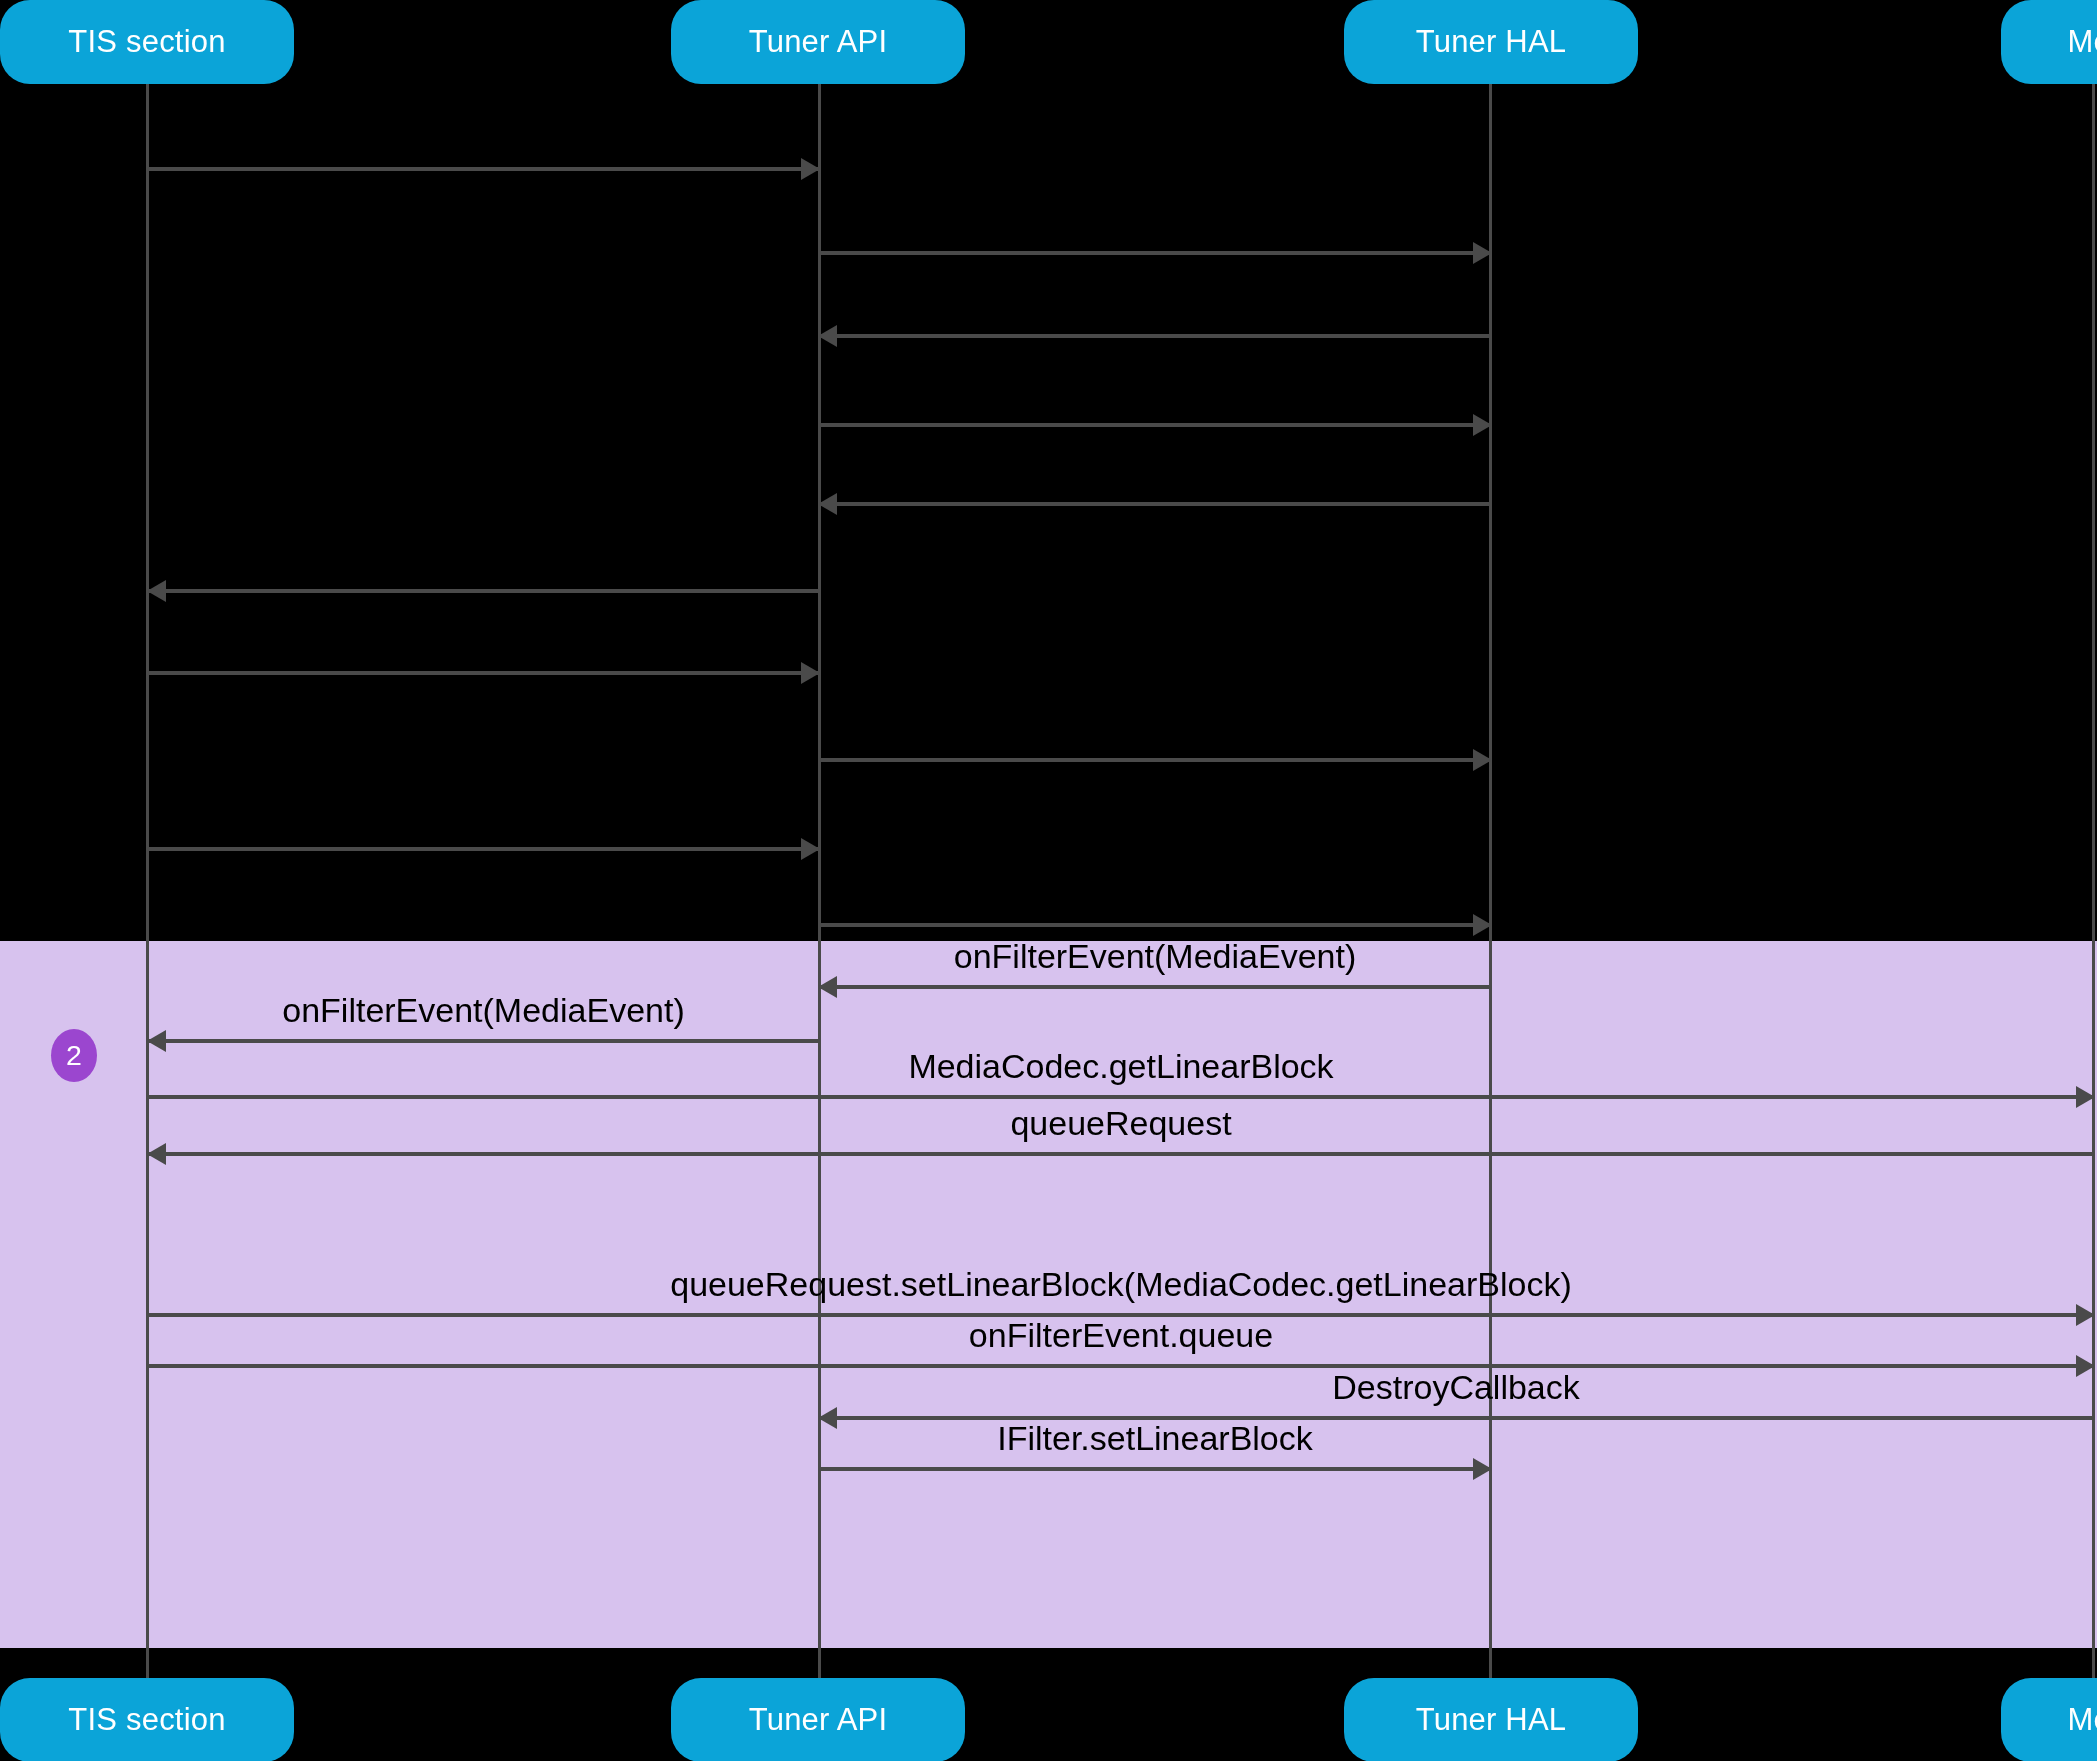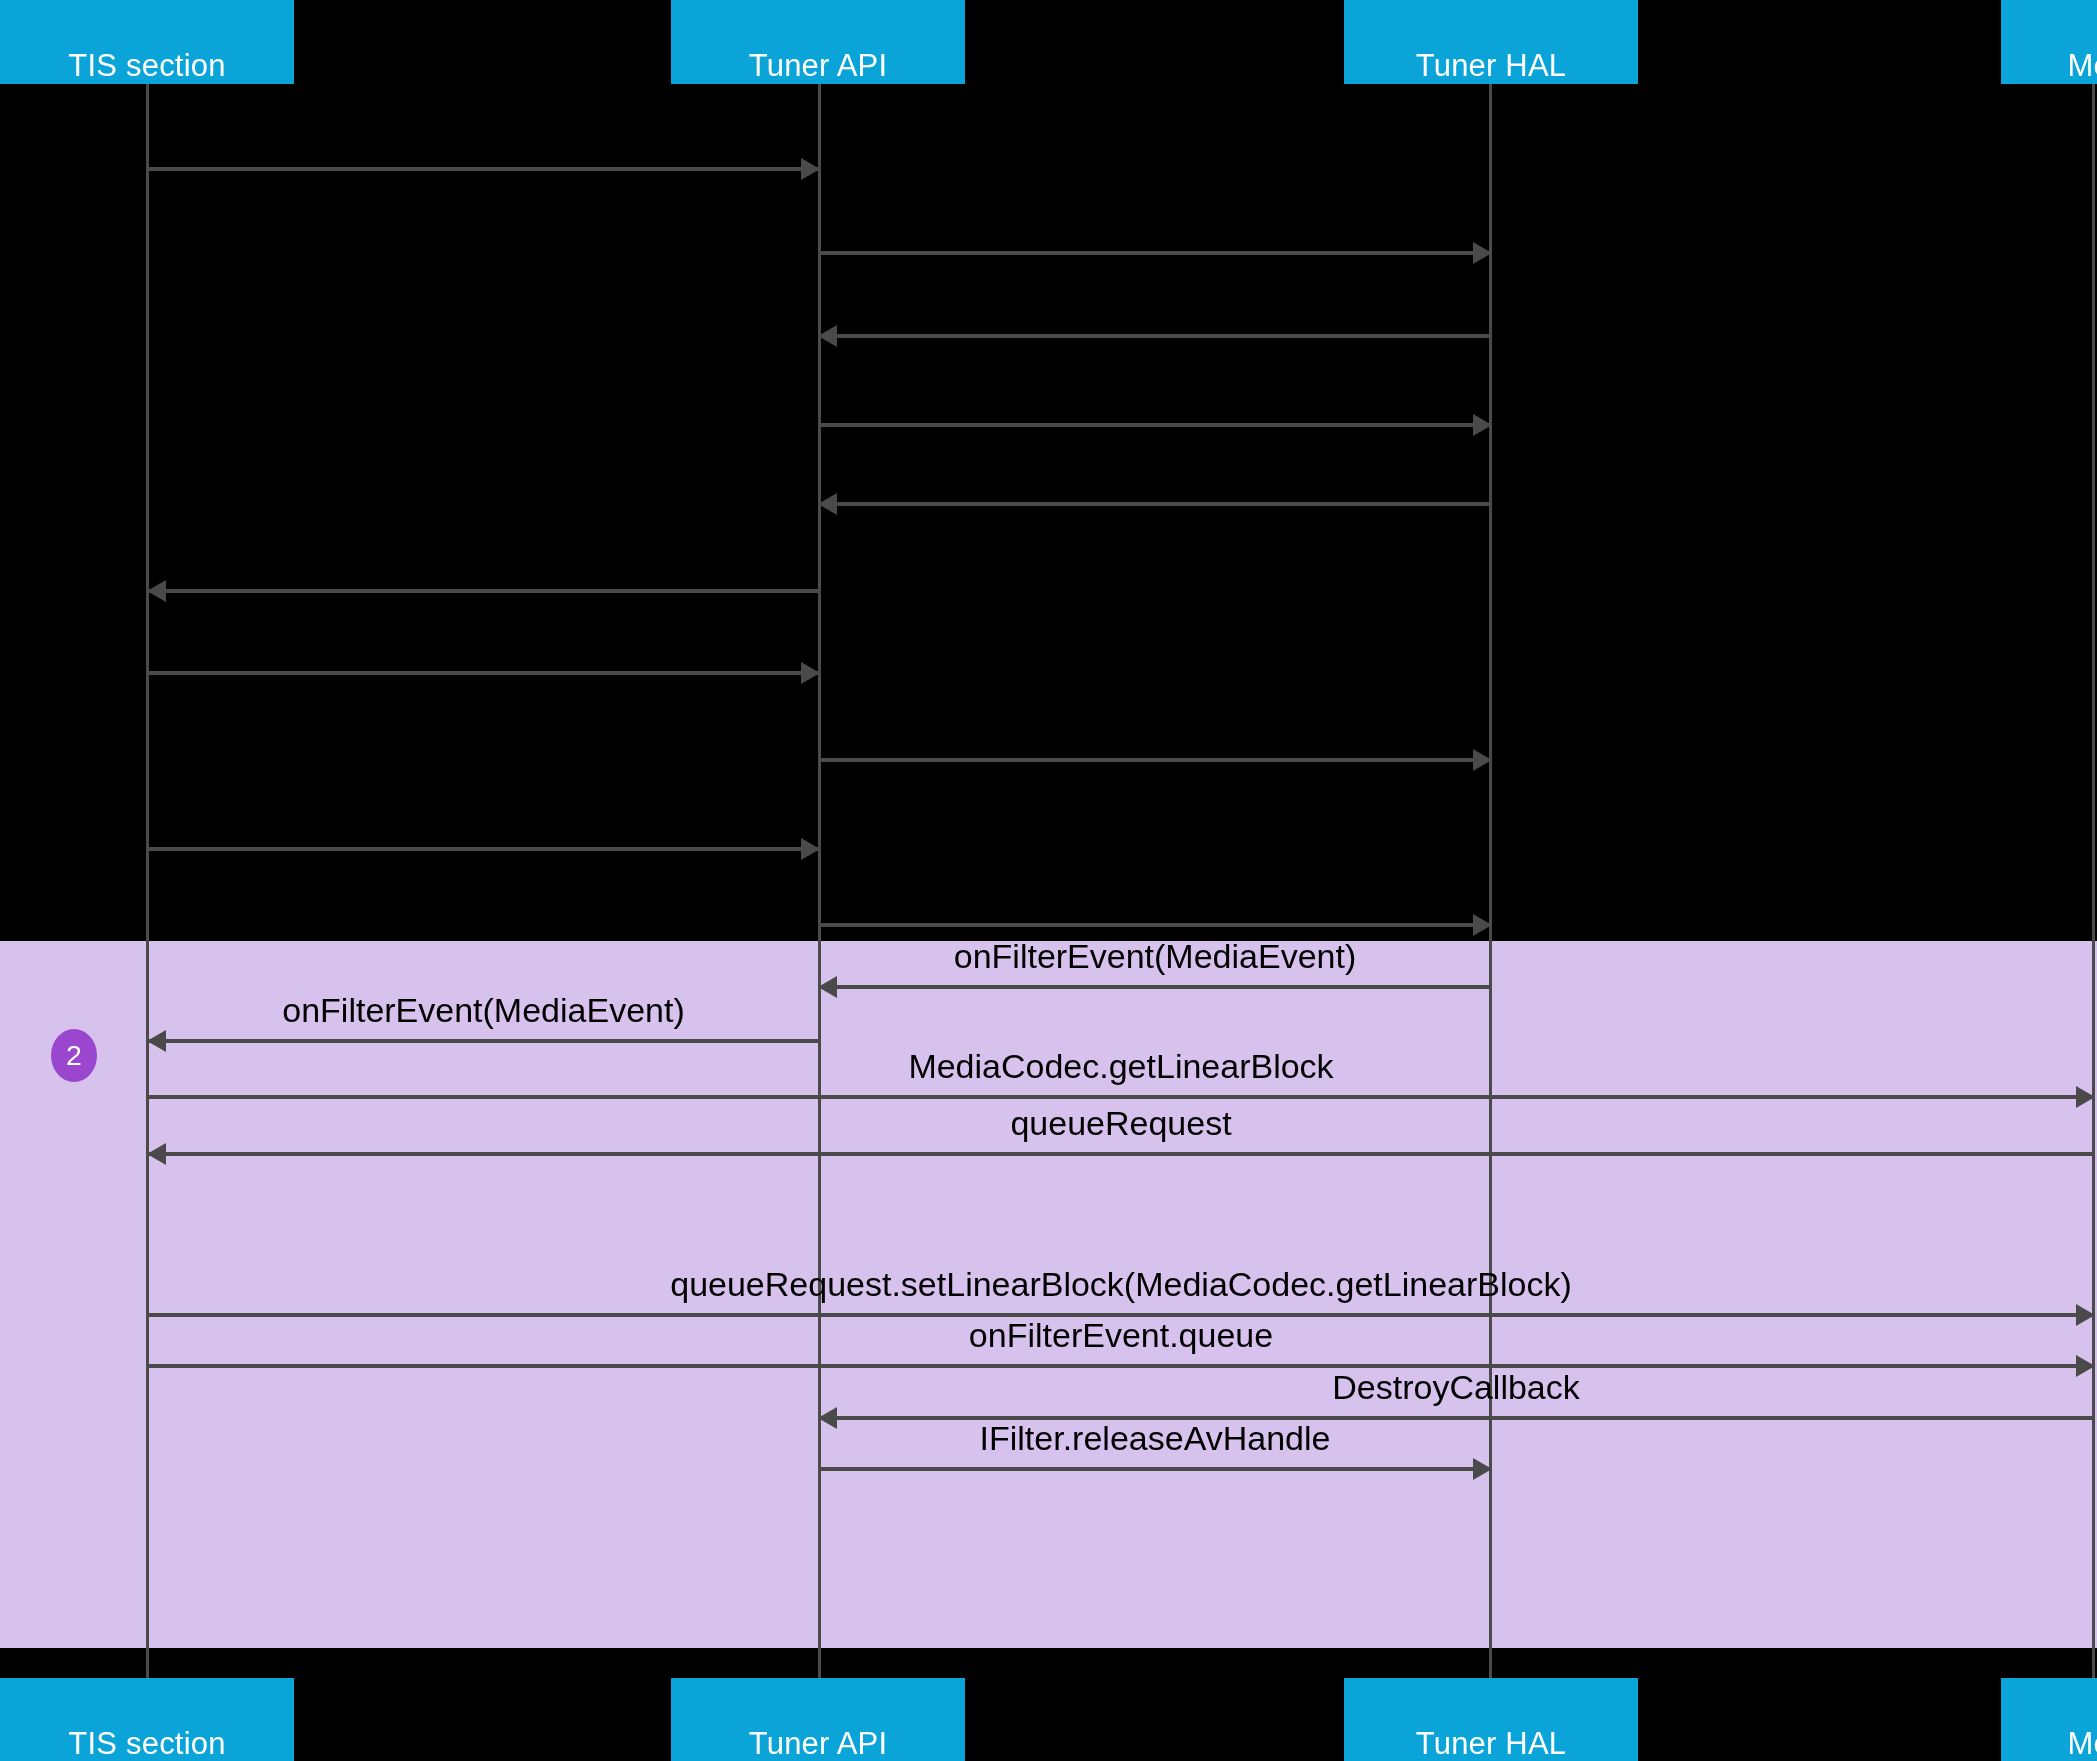--- a/index.html
+++ b/index.html
@@ -1,21 +1,21 @@
 <!DOCTYPE html>
 <html style="font-size:6.7px"><head>
 <meta charset="utf-8">
 <style>
   html,body{margin:0;padding:0;background:#000;}
   #stage{position:relative;width:2310px;height:1762px;background:#000;
          font-family:"Liberation Sans",sans-serif;overflow:hidden;}
   .highlight-band{position:absolute;background:#d7c2ee;}
   .lifeline{position:absolute;width:2.9px;background:#4a4a4a;}
-  .actor-box{position:absolute;background:#0ba4d8;display:flex;align-items:flex-end;
-             justify-content:center;color:#fff;font-size:31px;letter-spacing:0.2px;}
+  .actor-box{position:absolute;background:#0ba4d8;display:flex;align-items:center;
+             justify-content:center;color:#fff;font-size:31px;letter-spacing:0.2px;border-radius:30px;}
   .msg{position:absolute;height:0;}
   .msg .line{position:absolute;left:0;top:0;height:3.8px;background:#4a4a4a;width:100%;}
   .msg .head{position:absolute;top:-9.2px;width:0;height:0;
              border-top:11px solid transparent;border-bottom:11px solid transparent;}
   .msg.right .head{right:-0.8px;border-left:19.3px solid #4a4a4a;}
   .msg.left  .head{left:-0.8px;border-right:19.3px solid #4a4a4a;}
   .msg .label{position:absolute;bottom:9.2px;left:0;width:100%;text-align:center;
               color:#000;font-size:34px;white-space:nowrap;}
   .msg.dark .label{color:#d8d8d8;}
   .step-badge{position:absolute;border-radius:50%;background:#9b46cf;color:#fff;
@@ -146,17 +146,17 @@
     <div class="label">onFilterEvent.queue</div>
   </div>
   <div class="msg left" style="left:819px;top:1416px;width:1274px;">
     <div class="line"></div>
     <div class="head"></div>
     <div class="label">DestroyCallback</div>
   </div>
   <div class="msg right" style="left:819px;top:1467px;width:672px;">
     <div class="line"></div>
     <div class="head"></div>
-    <div class="label">IFilter.releaseAvHandle</div>
+    <div class="label">IFilter.setLinearBlock</div>
   </div>
 
 </div>
 
 
 </body></html>

